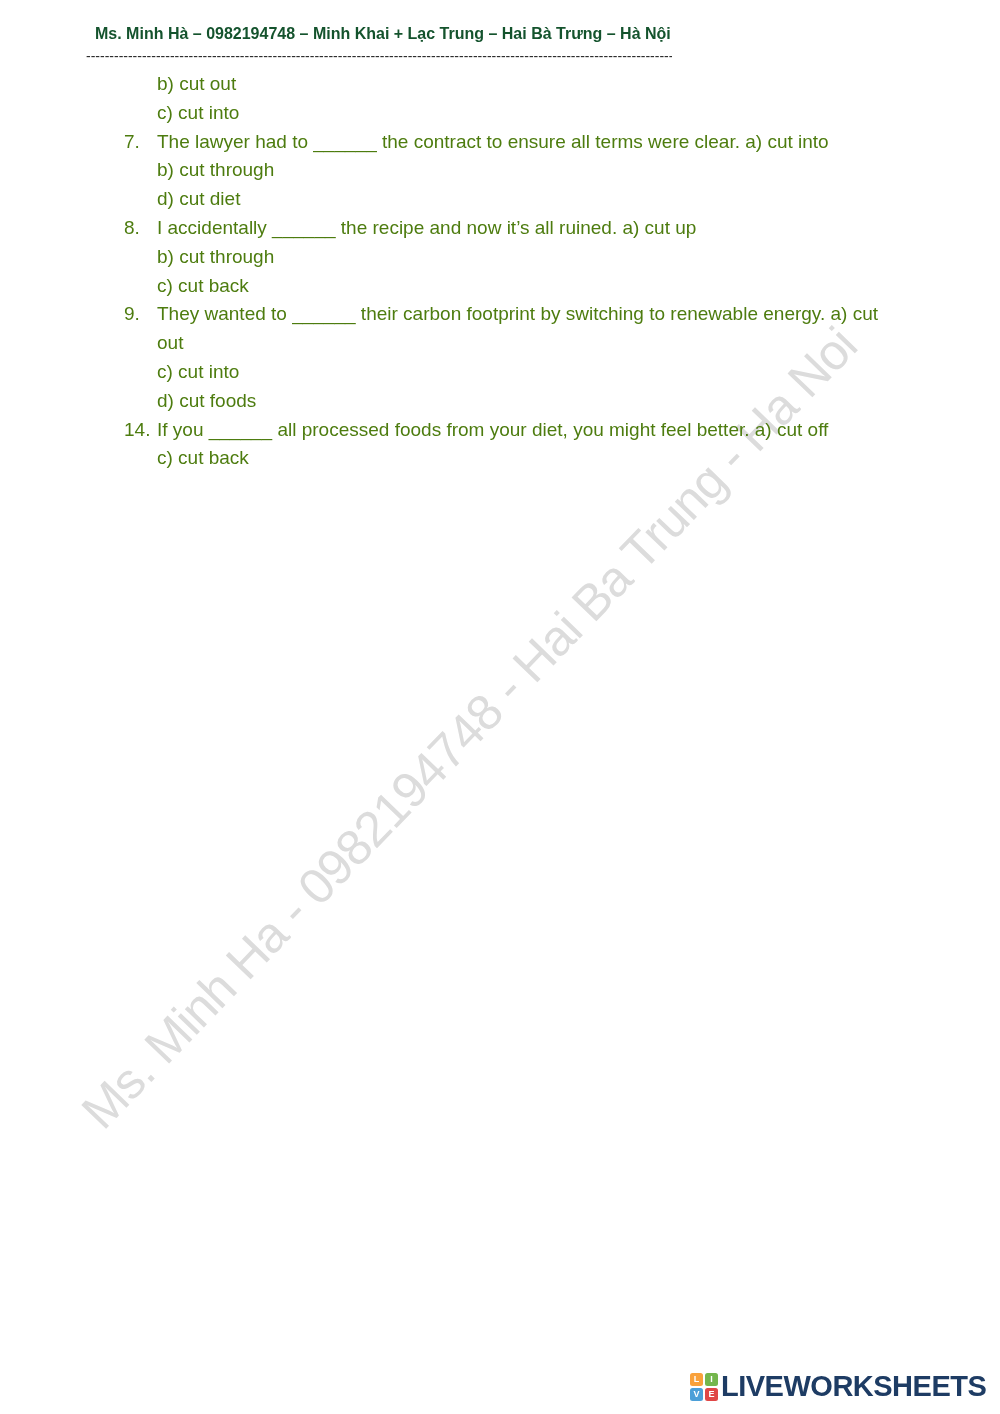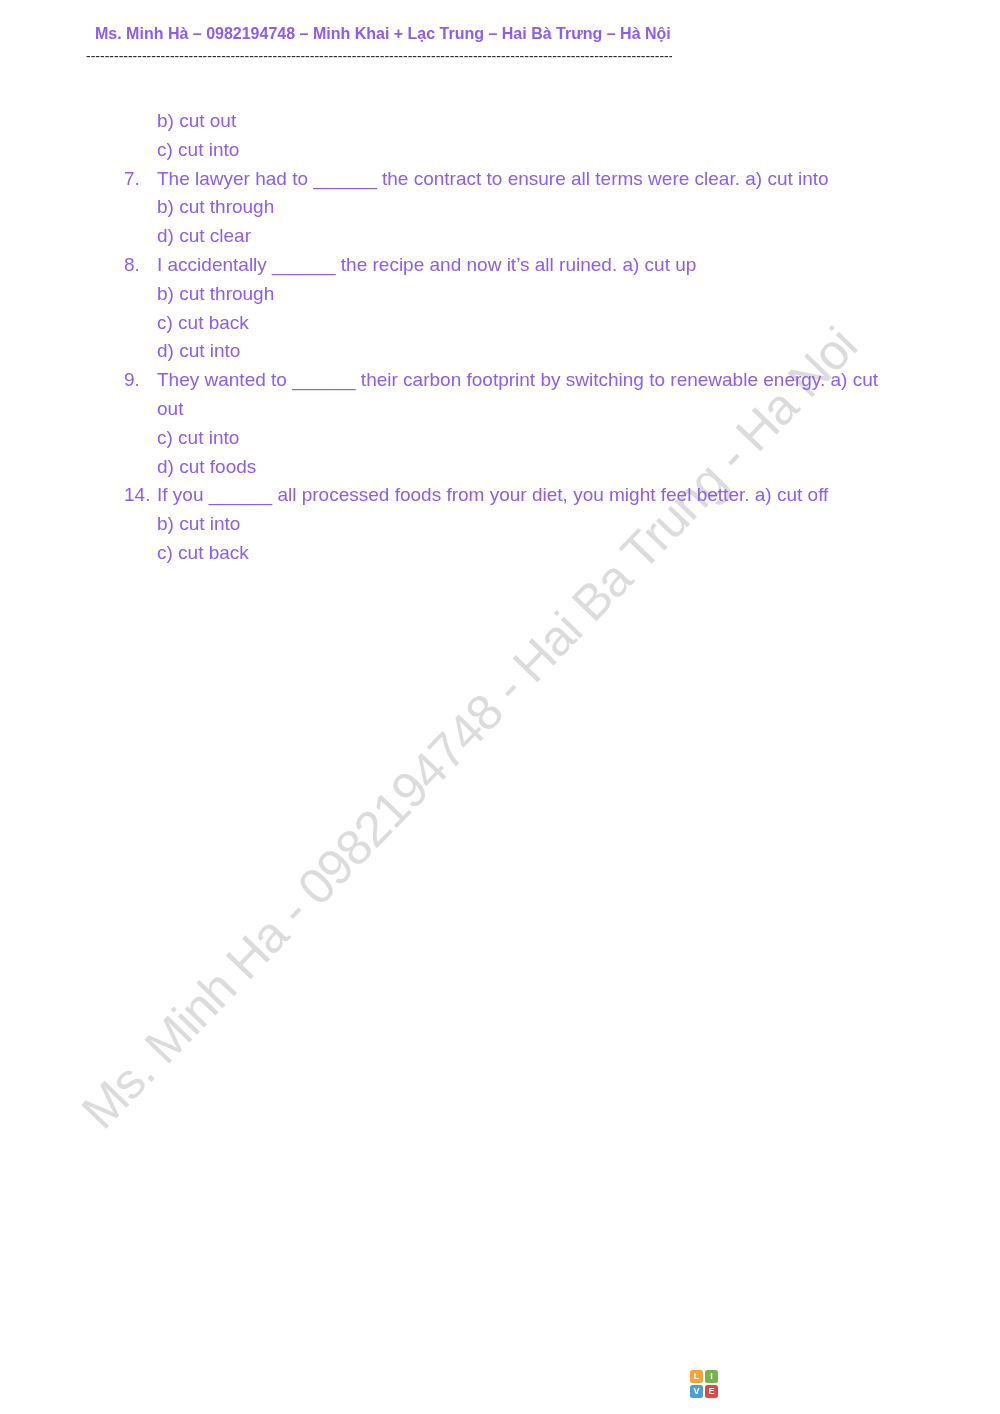--- a/index.html
+++ b/index.html
@@ -13,21 +13,21 @@
     background: #ffffff;
     overflow: hidden;
   }
   
   .header-title {
     position: absolute;
     left: 95px;
     top: 25px;
     font-size: 16px;
     font-weight: bold;
-    color: #8b5cf6;
+    color: #14532d;
     white-space: nowrap;
   }
   .separator {
     position: absolute;
     left: 86px;
     top: 48px;
     width: 586px;
     height: 18px;
     overflow: hidden;
     font-size: 14px;
@@ -51,22 +51,21 @@
     pointer-events: none;
   }
   
   .quiz {
     position: absolute;
     left: 157px;
     top: 70px;
     width: 830px;
     z-index: 1;
     font-size: 19px;
-    color: #8b5cf6;
-    margin-top: 37px;
+    color: #4d7c0f;
   }
   .q-block { position: relative; }
   .q-line {
     position: relative;
     height: 28.8px;
     line-height: 28.8px;
     white-space: nowrap;
   }
   .q-num {
     position: absolute;
@@ -123,43 +122,42 @@
   <div class="watermark" style="color: rgb(220, 220, 220);">Ms. Minh Ha - 0982194748 - Hai Ba Trung - Ha Noi</div>
 
   <main class="quiz" id="quiz">
       <div class="q-block">
         <div class="q-line">b) cut out</div>
         <div class="q-line">c) cut into</div>
       </div>
       <div class="q-block">
         <div class="q-line">The lawyer had to ______ the contract to ensure all terms were clear. a) cut into<span class="q-num">7.</span></div>
         <div class="q-line">b) cut through</div>
-        <div class="q-line">d) cut clear</div>
+        <div class="q-line">d) cut diet</div>
       </div>
       <div class="q-block">
         <div class="q-line">I accidentally ______ the recipe and now it’s all ruined. a) cut up<span class="q-num">8.</span></div>
         <div class="q-line">b) cut through</div>
         <div class="q-line">c) cut back</div>
-        <div class="q-line">d) cut into</div>
       </div>
       <div class="q-block">
         <div class="q-line">They wanted to ______ their carbon footprint by switching to renewable energy. a) cut<span class="q-num">9.</span></div>
         <div class="q-line">out</div>
         <div class="q-line">c) cut into</div>
         <div class="q-line">d) cut foods</div>
       </div>
       <div class="q-block">
         <div class="q-line">If you ______ all processed foods from your diet, you might feel better. a) cut off<span class="q-num">14.</span></div>
-        <div class="q-line">b) cut into</div>
         <div class="q-line">c) cut back</div>
       </div>
     </main>
 
   <footer class="brand">
     <span class="brand-icon" id="brand-icon">
         <span class="brand-tile" style="background: rgb(249, 161, 59);">L</span>
         <span class="brand-tile" style="background: rgb(116, 182, 76);">I</span>
         <span class="brand-tile" style="background: rgb(76, 159, 216);">V</span>
         <span class="brand-tile" style="background: rgb(224, 71, 70);">E</span>
       </span>
+    <span class="brand-word" id="brand-word" style="color: rgb(30, 60, 100);">LIVEWORKSHEETS</span>
   </footer>
 
 </div>
 
 </body></html>

